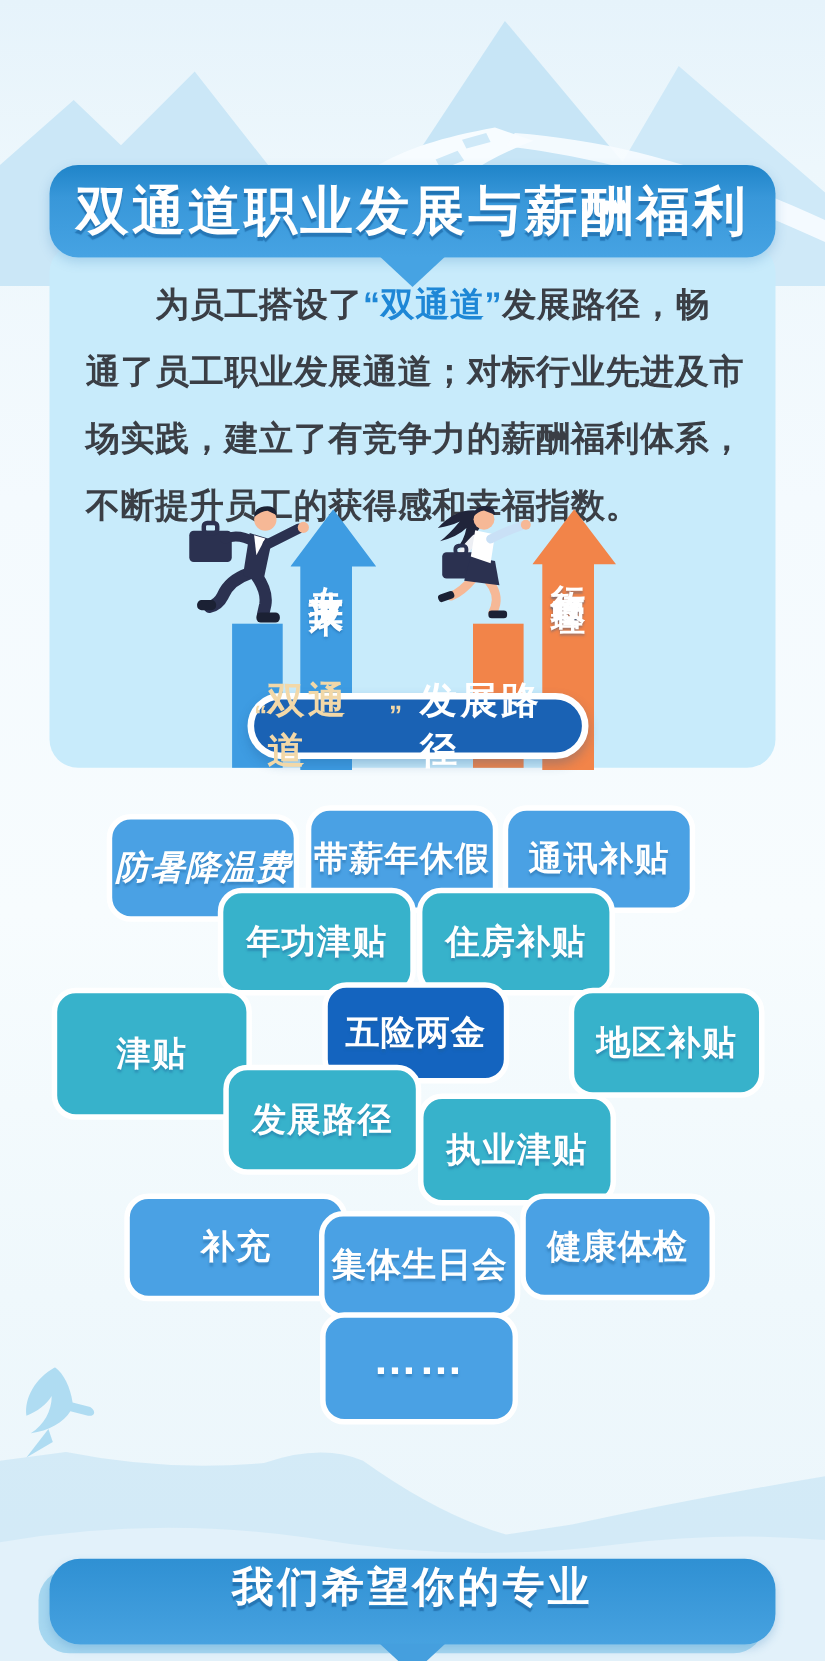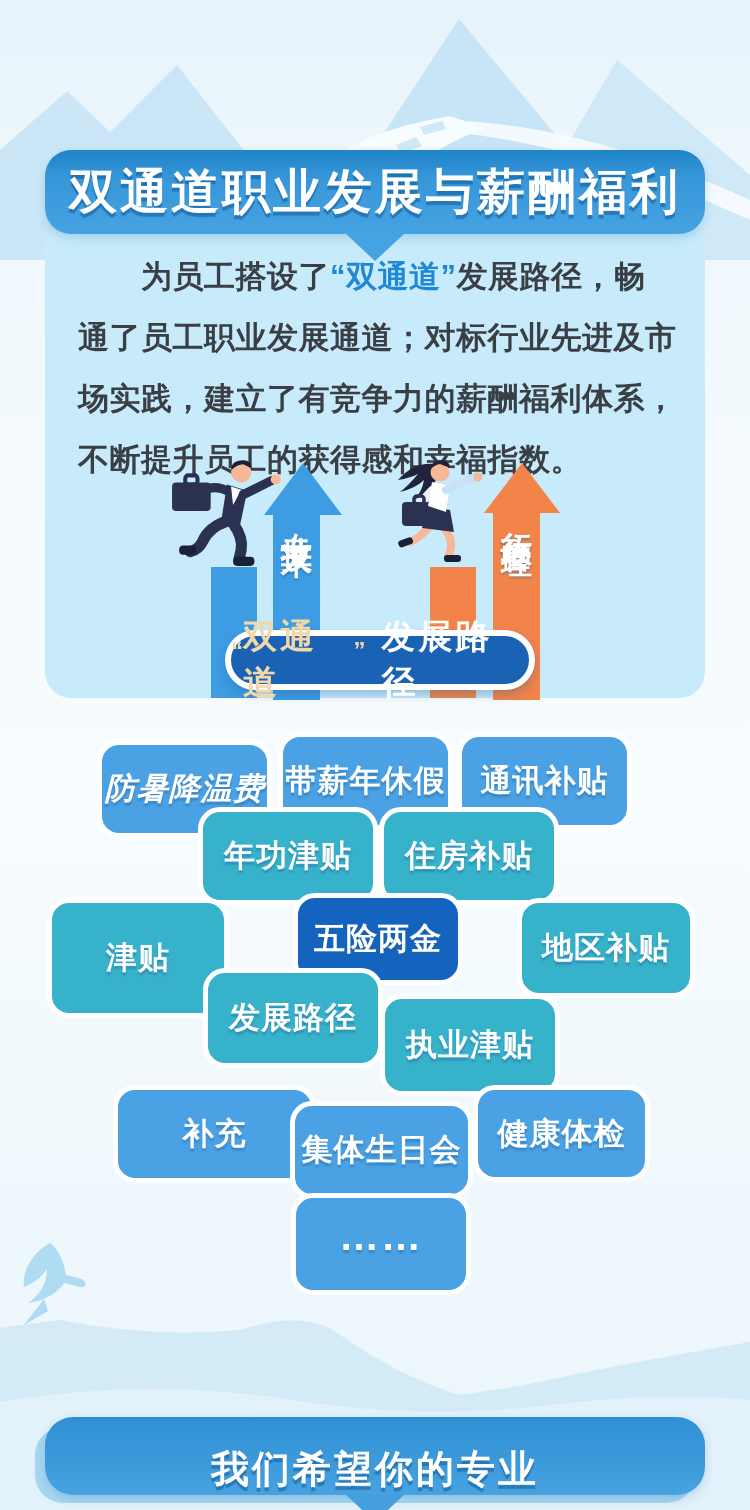--- a/index.html
+++ b/index.html
@@ -76,21 +76,21 @@
   .b12{left:290px;top:1085px;width:183px;height:98px;margin-top:16px;}
   .b13{left:473px;top:1085px;width:177px;height:97px;}
   .b14{left:291px;top:1193px;width:180px;height:102px;}
   .b14 span{font-size:40px;letter-spacing:2px;transform:translateY(-8px);}
   
   .footer{position:absolute;left:45px;top:1417px;width:660px;height:78px;z-index:6;}
   .footer::before{content:"";position:absolute;left:-10px;top:10px;width:660px;height:76px;
     background:#A6D7F0;border-radius:28px;}
   .footer-face{position:absolute;left:0;top:0;right:0;bottom:0;border-radius:28px;
     background:linear-gradient(180deg,#2F90D3 0%,#47A2E0 100%);
-    display:flex;align-items:flex-end;justify-content:center;
+    display:flex;align-items:flex-start;justify-content:center;
     box-shadow:0 4px 8px rgba(60,130,190,.25);}
   .footer h2{margin:0;font-size:38px;font-weight:bold;color:#fff;letter-spacing:3px;
     text-shadow:0 4px 1px rgba(20,90,150,.55);}
   .fnotch{border-top-color:#459FDE;}
 </style>
 </head>
 <body>
 
 <div class="canvas">
 

